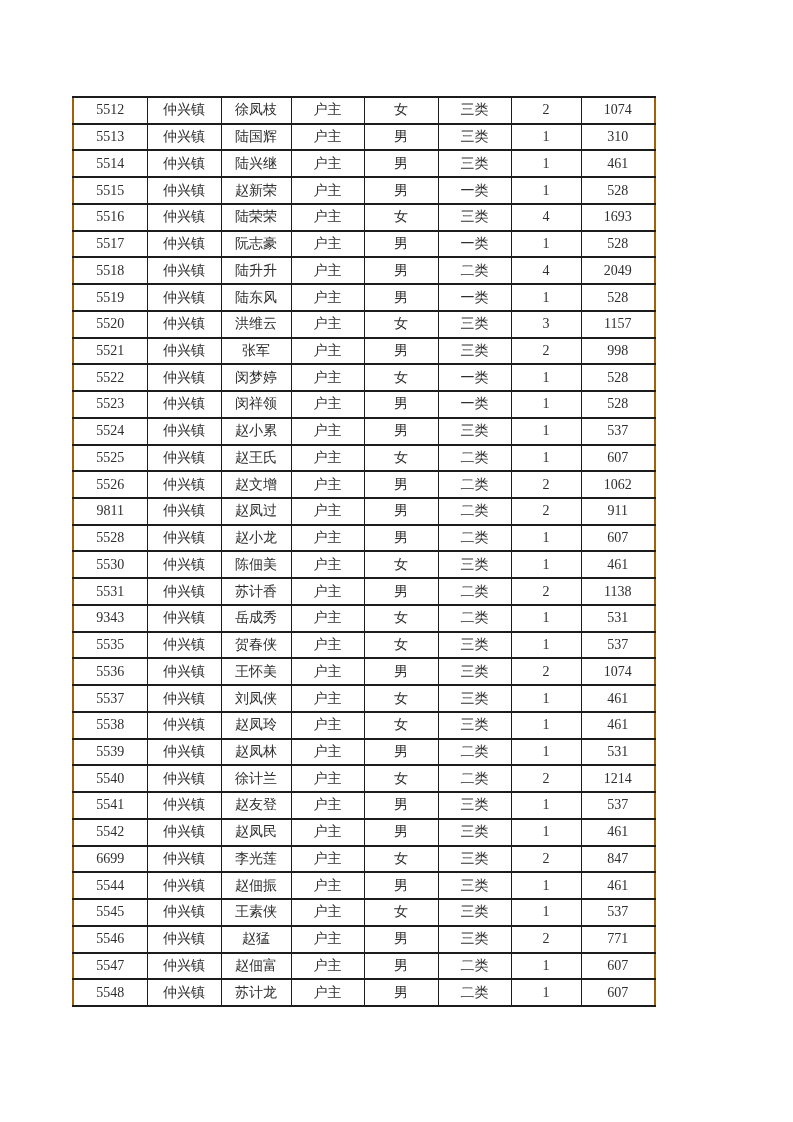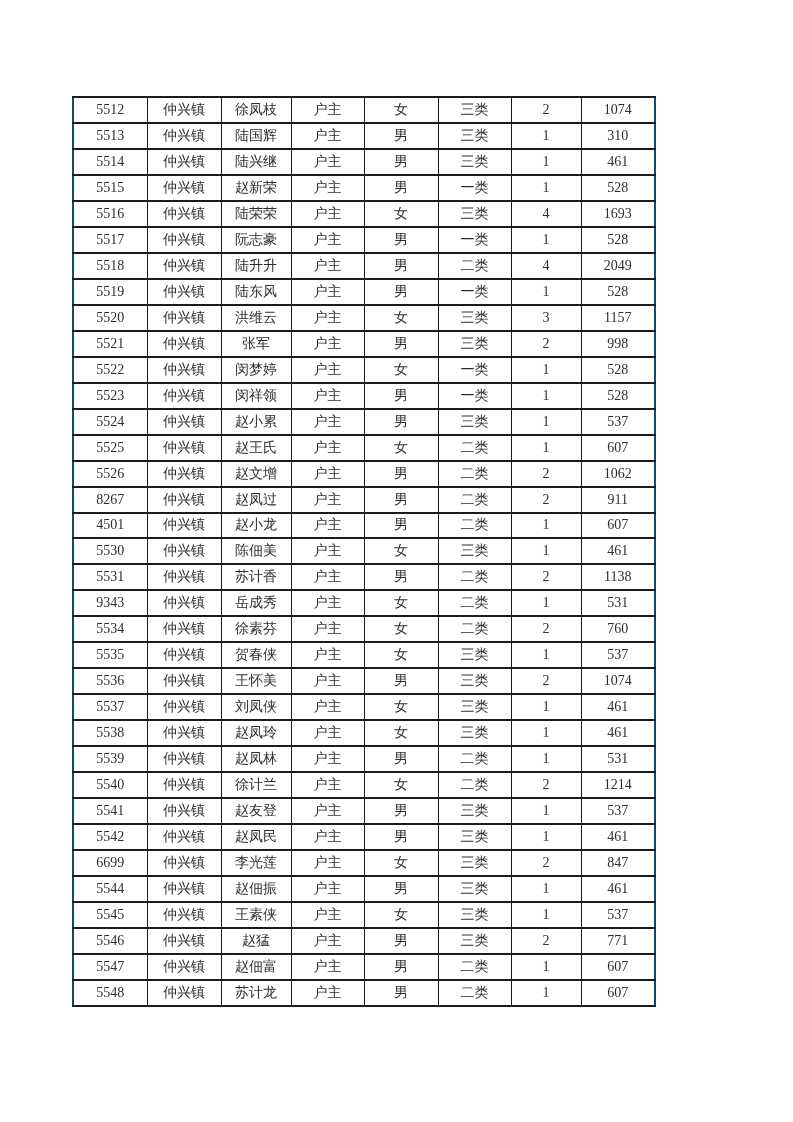--- a/index.html
+++ b/index.html
@@ -22,21 +22,21 @@
     background: #ffffff;
   }
   table.household-table {
     position: absolute;
     left: 72px;
     top: 96px;
     width: 582px;
     height: 911px;
     border-collapse: collapse;
     table-layout: fixed;
-    border: 2px solid #0c4a6e;
+    border: 2px solid #a16207;
   }
   table.household-table td {
     border-left: 1px solid #1c1c1c;
     border-right: 1px solid #1c1c1c;
     border-top: 2px solid #1c1c1c;
     border-bottom: 2px solid #1c1c1c;
     text-align: center;
     vertical-align: middle;
     font-size: 14px;
     color: #2e2e2e;
@@ -215,31 +215,31 @@
           <td>5526</td>
           <td>仲兴镇</td>
           <td>赵文增</td>
           <td>户主</td>
           <td>男</td>
           <td>二类</td>
           <td>2</td>
           <td>1062</td>
         </tr>
         <tr>
-          <td>8267</td>
+          <td>9811</td>
           <td>仲兴镇</td>
           <td>赵凤过</td>
           <td>户主</td>
           <td>男</td>
           <td>二类</td>
           <td>2</td>
           <td>911</td>
         </tr>
         <tr>
-          <td>4501</td>
+          <td>5528</td>
           <td>仲兴镇</td>
           <td>赵小龙</td>
           <td>户主</td>
           <td>男</td>
           <td>二类</td>
           <td>1</td>
           <td>607</td>
         </tr>
         <tr>
           <td>5530</td>
@@ -263,30 +263,20 @@
         </tr>
         <tr>
           <td>9343</td>
           <td>仲兴镇</td>
           <td>岳成秀</td>
           <td>户主</td>
           <td>女</td>
           <td>二类</td>
           <td>1</td>
           <td>531</td>
-        </tr>
-        <tr>
-          <td>5534</td>
-          <td>仲兴镇</td>
-          <td>徐素芬</td>
-          <td>户主</td>
-          <td>女</td>
-          <td>二类</td>
-          <td>2</td>
-          <td>760</td>
         </tr>
         <tr>
           <td>5535</td>
           <td>仲兴镇</td>
           <td>贺春侠</td>
           <td>户主</td>
           <td>女</td>
           <td>三类</td>
           <td>1</td>
           <td>537</td>

